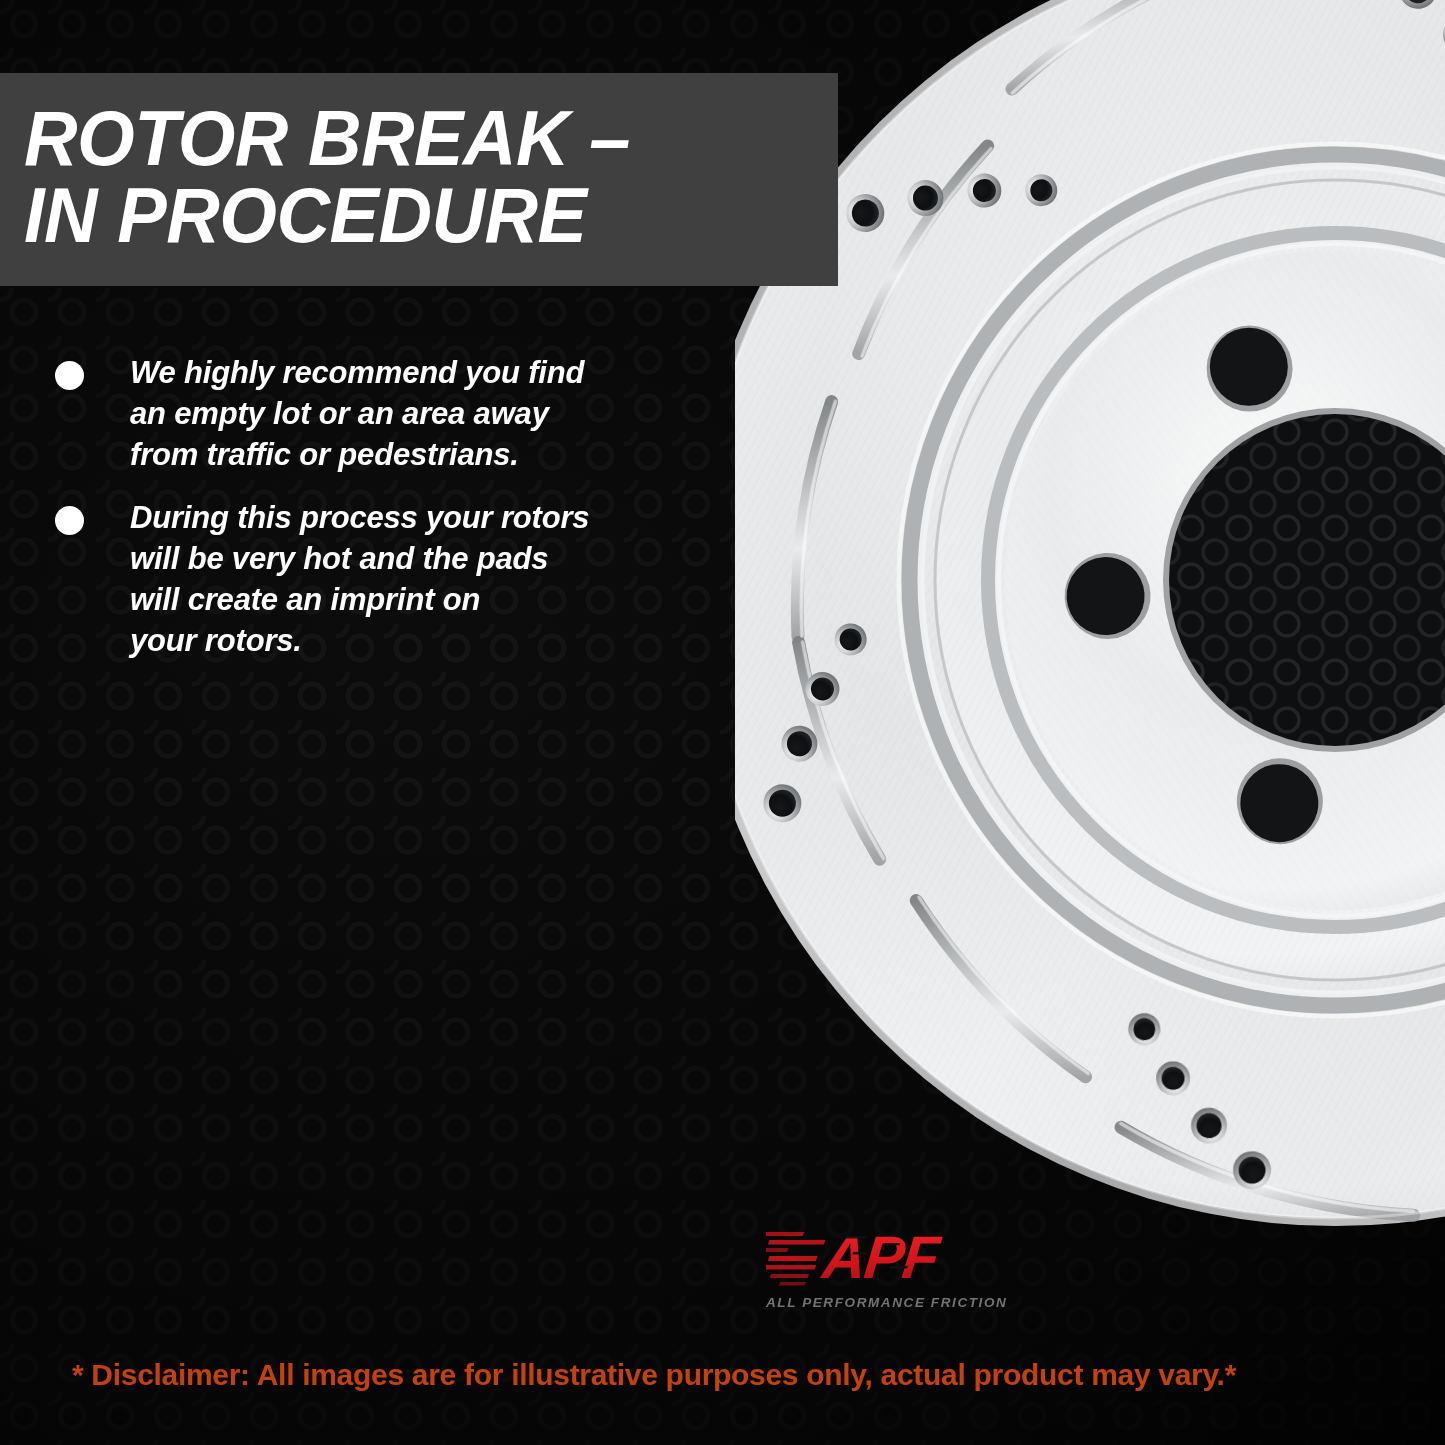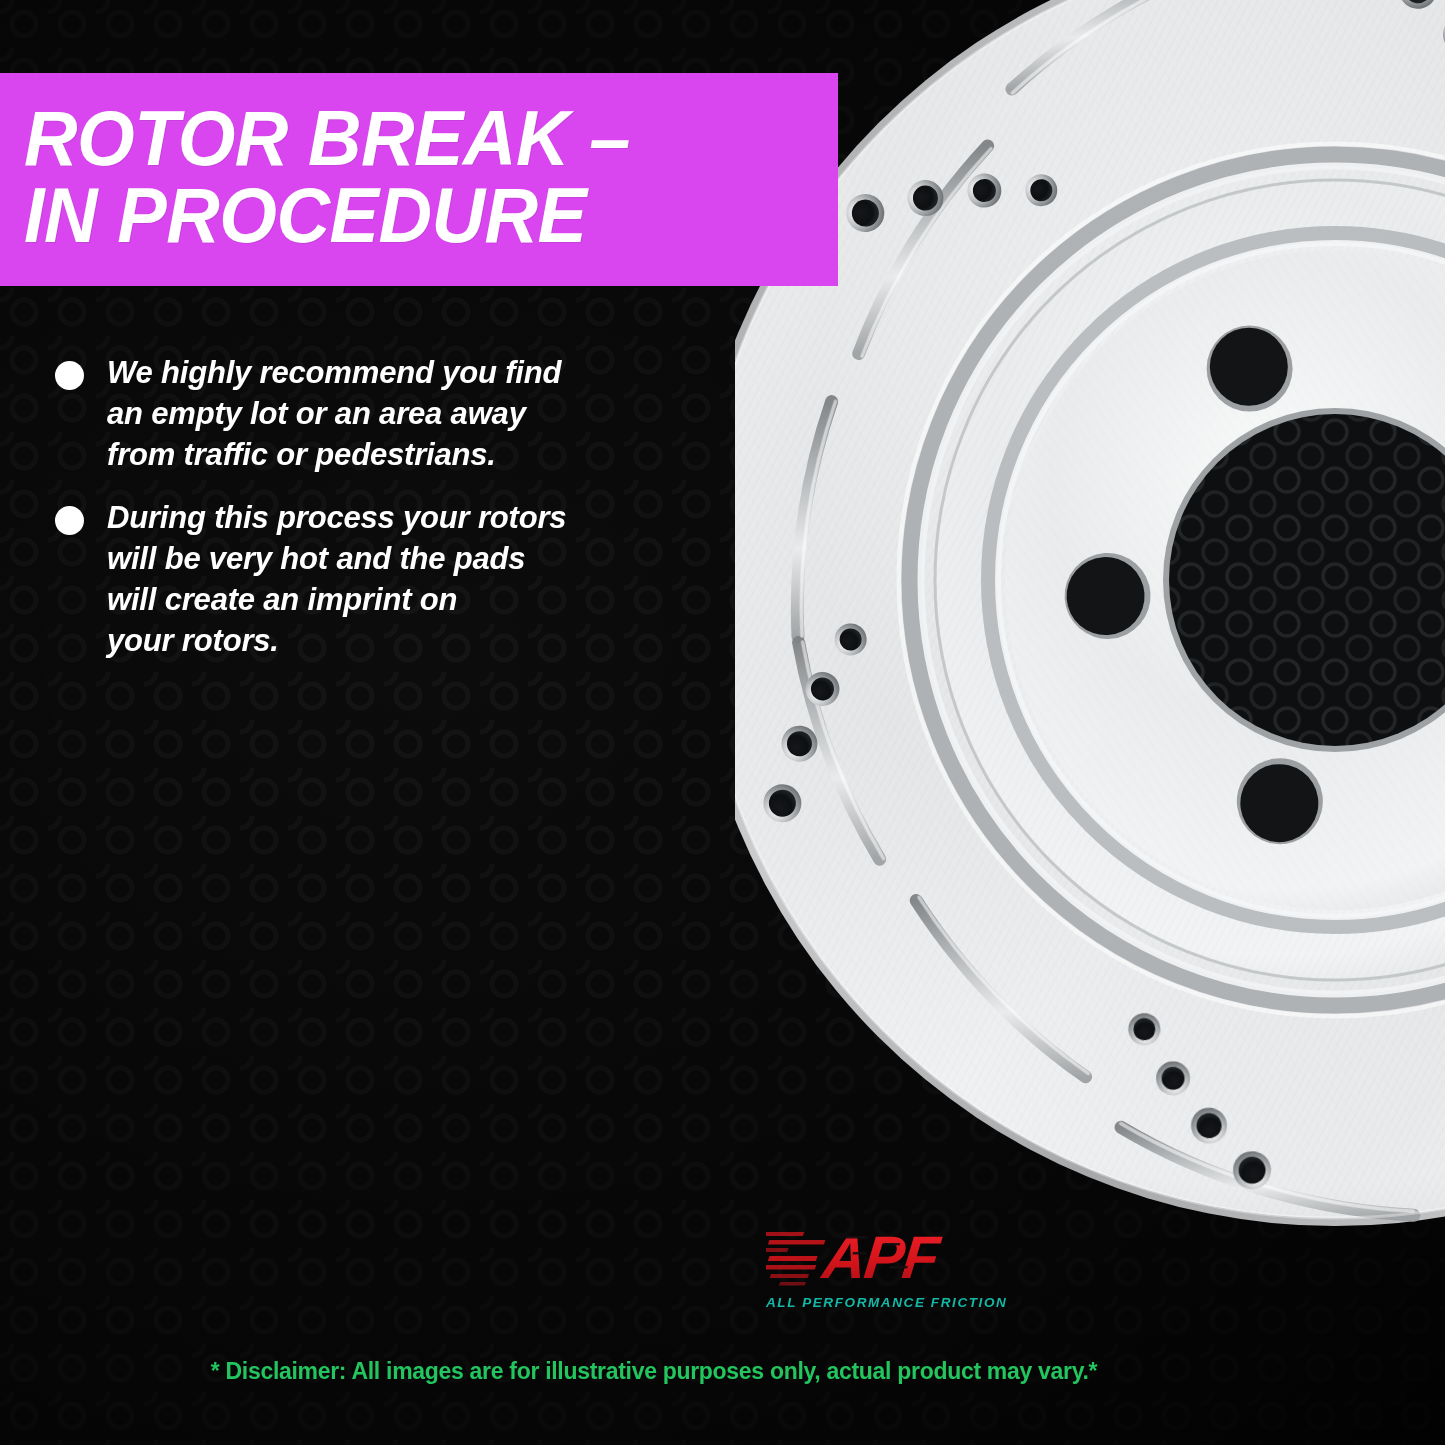--- a/index.html
+++ b/index.html
@@ -34,21 +34,21 @@
     left:735px;top:-120px;
     width:1120px;height:1400px;
     overflow:hidden;
   }
   .rotor-svg{display:block;width:1120px;height:1400px;}
 
   
   .title-banner{
     position:absolute;left:0;top:73px;
     width:838px;height:213px;
-    background:#d946ef;
+    background:#404040;
     display:flex;flex-direction:column;
     justify-content:center;
     padding:4px 0 10px 24px;
   }
   .title-line{
     color:#ffffff;
     font-family:"Liberation Sans", sans-serif;
     font-weight:bold;font-style:italic;
     font-size:78px;
     line-height:0.98;
@@ -62,20 +62,21 @@
   
   .bullets{
     position:absolute;
     left:0;top:352px;
     width:760px;
   }
   .bullet-row{
     display:flex;
     align-items:flex-start;
     margin-bottom:22px;
+    gap:23px;
   }
   .bullet-dot{
     flex:0 0 auto;
     width:29px;height:29px;
     border-radius:50%;
     background:#ffffff;
     margin:9px 23px 0 55px;
   }
   .bullet-text{
     color:#ffffff;
@@ -92,38 +93,38 @@
   
   .apf-logo{
     position:absolute;
     left:766px;top:1222px;
     width:220px;height:100px;
   }
   .apf-mark{display:block;width:220px;height:72px;}
   .apf-tagline{
     margin-top:1px;
     text-align:center;
-    color:#14b8a6;
+    color:#737373;
     font-family:"Liberation Sans", sans-serif;
     font-weight:bold;font-style:italic;
     font-size:13.5px;
     letter-spacing:1.6px;
     white-space:nowrap;
   }
 
   
   .disclaimer{
     position:absolute;
     left:0;top:1358px;
     width:1308px;
     text-align:center;
-    color:#22c55e;
+    color:#c2410c;
     font-family:"Liberation Sans", sans-serif;
     font-weight:bold;
-    font-size:23px;
+    font-size:30px;
     letter-spacing:-0.3px;
     white-space:nowrap;
   }
 </style>
 </head>
 <body>
 
 <div class="page">
 
   <div class="bg-pattern"></div>

